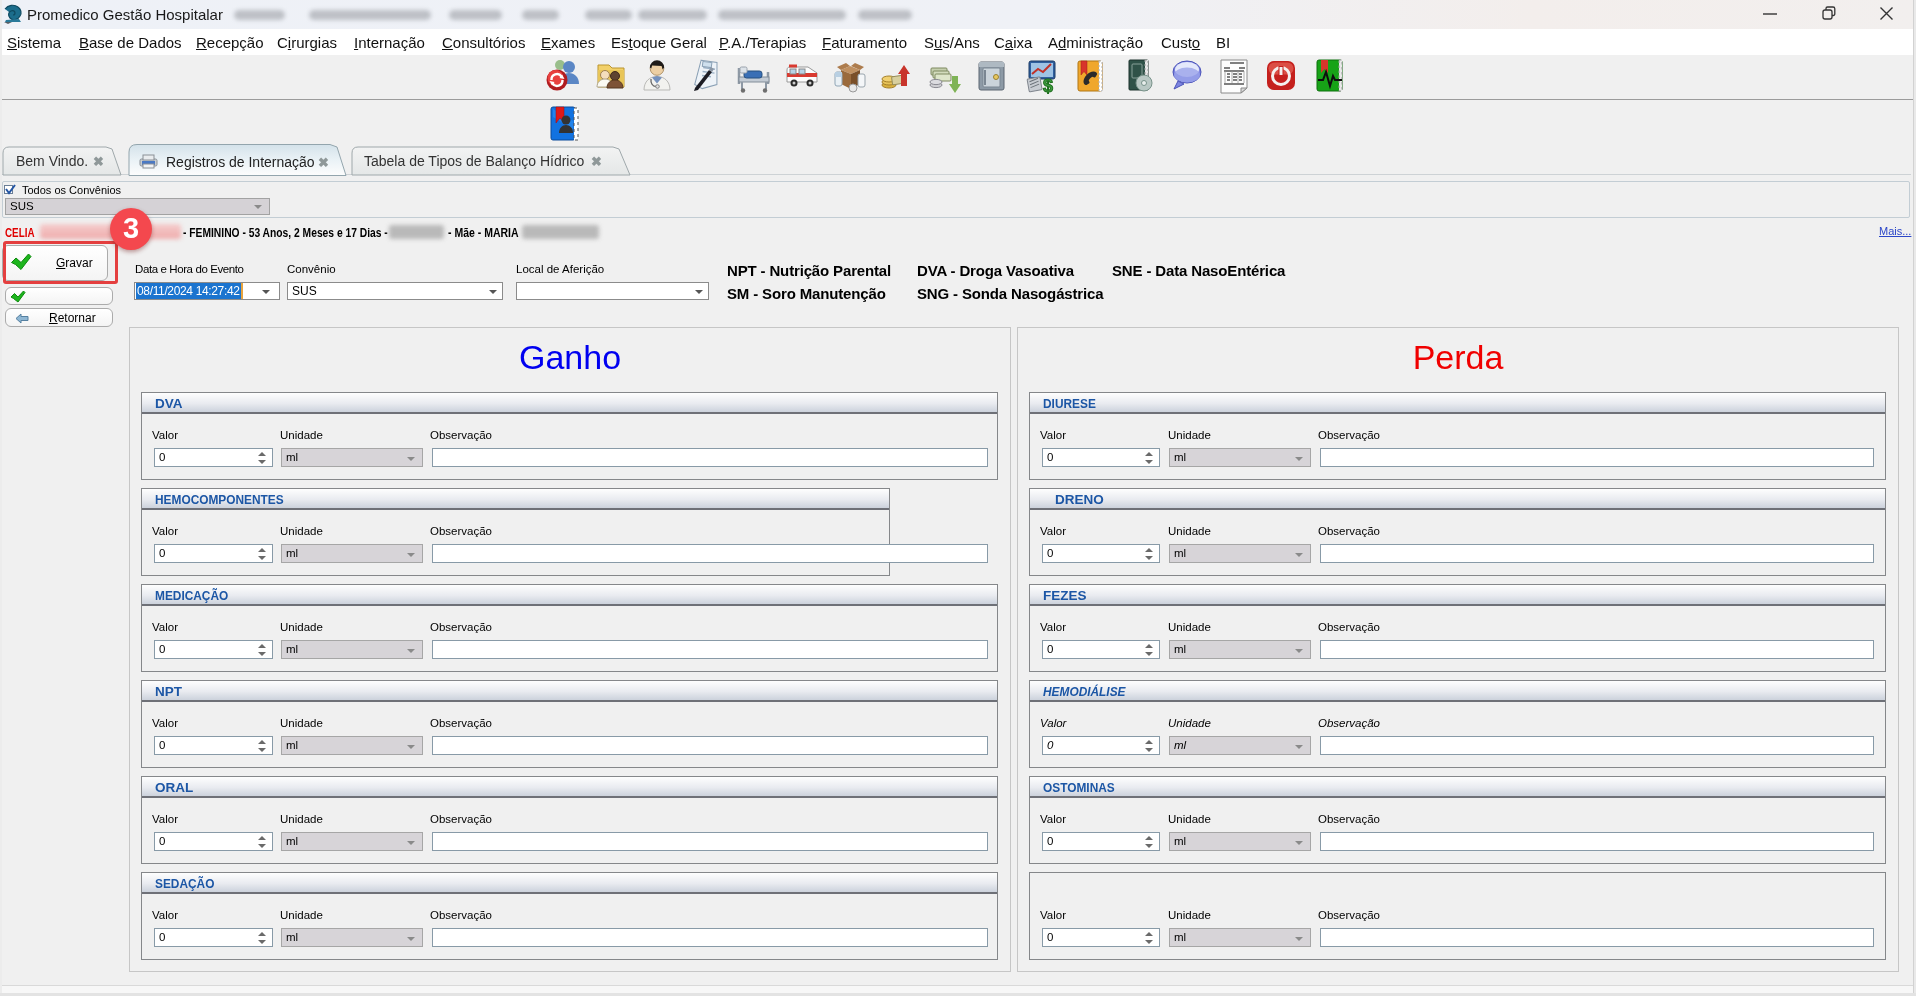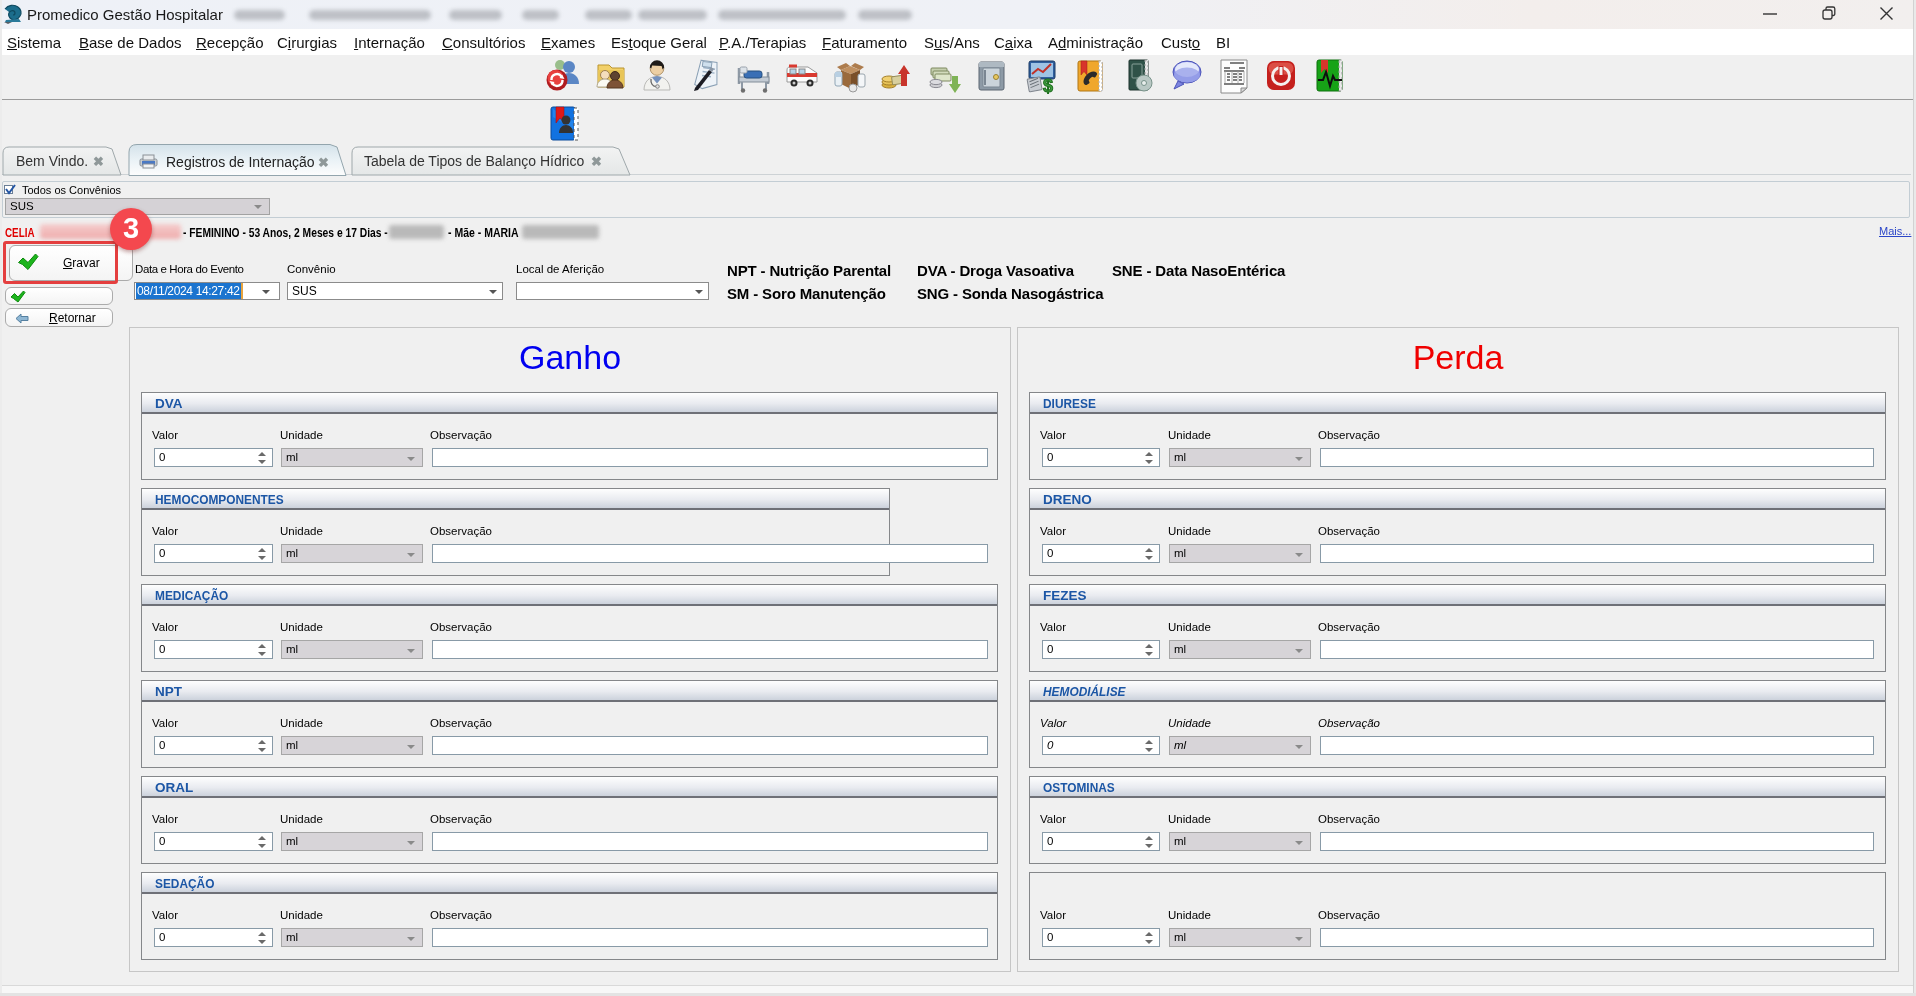--- a/index.html
+++ b/index.html
@@ -284,21 +284,21 @@
 <div class="abs blurbox" style="left:40px;top:224px;width:141px;height:15px;background:linear-gradient(#f5cccc,#efacac);"></div>
 <span class="abs pt" style="left:183px;transform:scaleX(0.857);">- FEMININO - 53 Anos, 2 Meses e 17 Dias -</span>
 <div class="abs blurbox" style="left:389px;top:225px;width:55px;height:14px;background:#b9b9b9;"></div>
 <span class="abs pt" style="left:448px;transform:scaleX(0.875);">- Mãe - MARIA</span>
 <div class="abs blurbox" style="left:522px;top:225px;width:77px;height:14px;background:#b9b9b9;"></div>
 
 <a id="mais" class="abs">Mais...</a>
 <div id="redrect" class="abs"></div>
 <div id="redcirc" class="abs">3</div>
 
-<div class="abs btn" style="left:9px;top:245px;width:124px;height:36px;">
+<div class="abs btn" style="left:2px;top:245px;width:106px;height:36px;">
   <span class="abs" style="left:7px;top:7px;"><svg width="22" height="18" viewBox="0 0 22 18">
         <path d="M1.5 9.5l4.5-4.5 5 4.5L18.5 1l2.5 2.5-10 13-5.5-5z" fill="#1db51d" stroke="#0e8a0e"></path>
       </svg></span>
   <span class="abs" style="left:53px;top:10px;"><u>G</u>ravar</span>
 </div>
 <div class="abs btn" style="left:5px;top:287px;width:108px;height:18px;">
   <span class="abs" style="left:4px;top:2px;"><svg width="16" height="13" viewBox="0 0 16 13">
         <path d="M1 7l3.5-3.5 3.5 3.5L13.5 1l1.5 1.5-7 9.5-4.5-3.5z" fill="#1db51d" stroke="#0e8a0e"></path>
       </svg></span>
   <span class="abs" style="left:26px;top:1px;font-size:11.5px;letter-spacing:-0.3px;margin-top:28px;">Gravar/ Assinar</span>
@@ -391,21 +391,21 @@
 <div class="sect" style="left:1029px;top:392px;width:857px;height:88px;">
 <div class="shead"><span style="display:inline-block;transform:scaleX(0.88);transform-origin:0 0;">DIURESE</span></div>
 <span class="slab" style="left:10px;">Valor</span>
 <span class="slab" style="left:138px;">Unidade</span>
 <span class="slab" style="left:288px;">Observação</span>
 <div class="sinp" style="left:12px;width:118px;">0<div class="spin" style="right:6px;"></div></div>
 <div class="sdd" style="left:139px;width:142px;">ml<div class="ddarr" style="right:7px;top:8px;border-top-color:#8a8a8a;"></div></div>
 <div class="sinp" style="left:290px;width:554px;"></div>
 </div>
 <div class="sect" style="left:1029px;top:488px;width:857px;height:88px;">
-<div class="shead"><span style="display:inline-block;transform:scaleX(1.0);transform-origin:0 0;">DRENO</span></div>
+<div class="shead"><span style="display:inline-block;transform:scaleX(1.0);transform-origin:0 0;margin-left:12px;">DRENO</span></div>
 <span class="slab" style="left:10px;">Valor</span>
 <span class="slab" style="left:138px;">Unidade</span>
 <span class="slab" style="left:288px;">Observação</span>
 <div class="sinp" style="left:12px;width:118px;">0<div class="spin" style="right:6px;"></div></div>
 <div class="sdd" style="left:139px;width:142px;">ml<div class="ddarr" style="right:7px;top:8px;border-top-color:#8a8a8a;"></div></div>
 <div class="sinp" style="left:290px;width:554px;"></div>
 </div>
 <div class="sect" style="left:1029px;top:584px;width:857px;height:88px;">
 <div class="shead"><span style="display:inline-block;transform:scaleX(1.0);transform-origin:0 0;">FEZES</span></div>
 <span class="slab" style="left:10px;">Valor</span>

